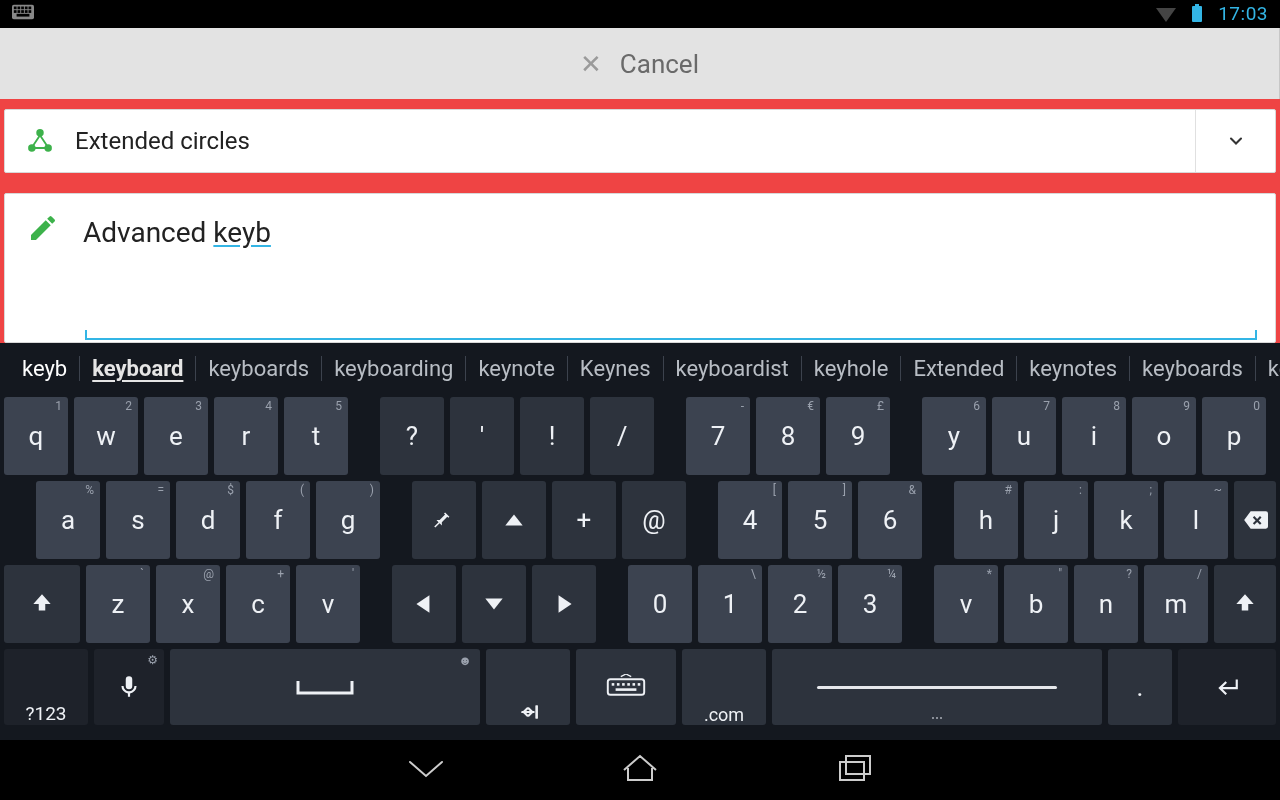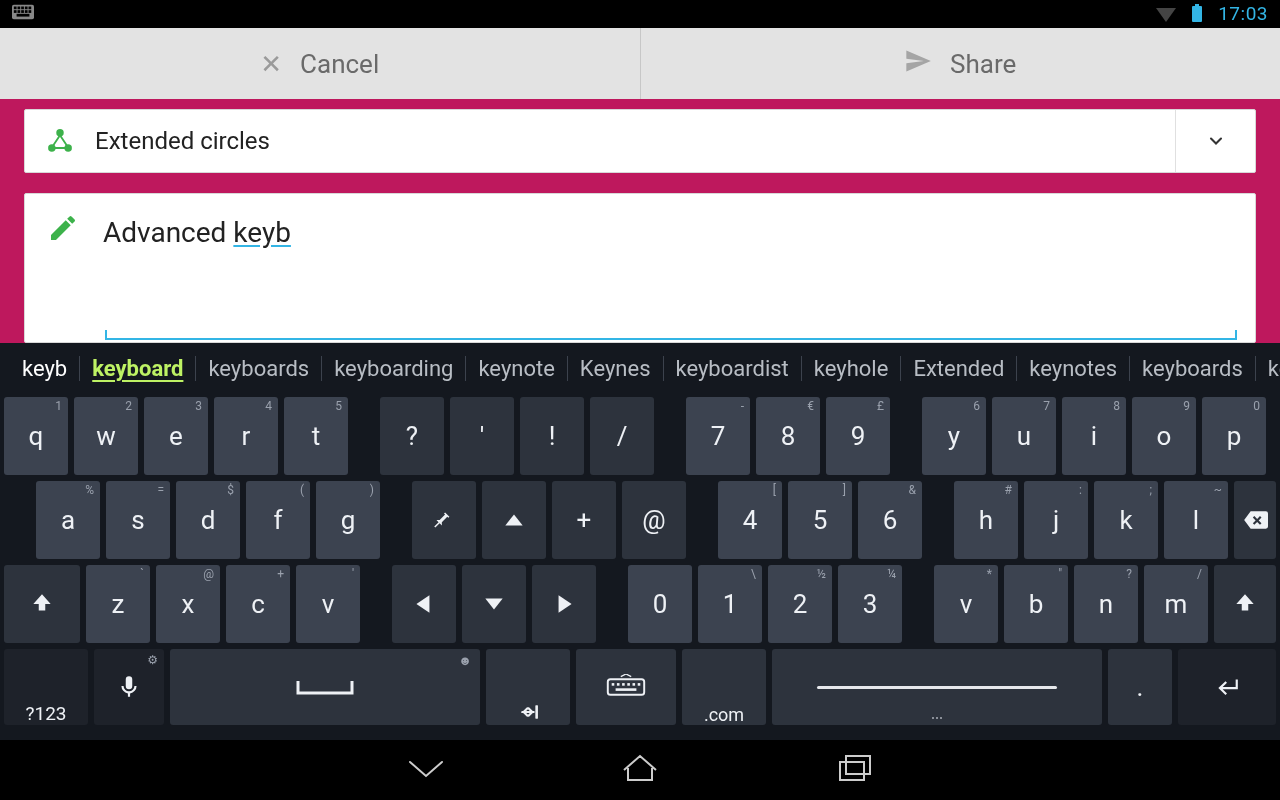--- a/index.html
+++ b/index.html
@@ -18,42 +18,42 @@
 
   
   .action-bar { height: 72px; background: #e3e3e3; display: flex; }
   .action-half { flex: 1; display: flex; align-items: center; justify-content: center; gap: 18px; color: #6a6a6a; font-size: 26px; cursor: pointer; }
   .action-half:first-child { border-right: 1px solid #c7c7c7; }
 
   .x-icon { font-size: 26px; color: #9a9a9a; }
   .send-icon svg { width: 28px; height: 28px; }
 
   
-  .content { flex: 1; background: #be185d; padding: 10px 24px 0; display: flex; flex-direction: column; gap: 20px; }
+  .content { flex: 1; background: #ef4444; padding: 10px 4px 0; display: flex; flex-direction: column; gap: 20px; }
   .card { background: #fff; border: 1px solid #d8d8d8; border-radius: 2px; }
 
   .audience-row { display: flex; align-items: center; height: 64px; }
   .aud-icon { width: 70px; display: flex; justify-content: center; }
   .aud-label { flex: 1; font-size: 24px; color: #222; }
   .aud-chevron { width: 80px; height: 100%; border-left: 1px solid #e0e0e0; display: flex; align-items: center; justify-content: center; font-size: 20px; color: #444; }
 
   .compose-card { height: 150px; position: relative; padding: 18px 22px 4px; }
   .compose-inner { display: flex; gap: 24px; align-items: flex-start; height: 100%; }
   .pencil-icon svg { width: 32px; height: 32px; }
   .compose-text { font-size: 28px; color: #222; padding-top: 4px; }
   .compose-text .typing { text-decoration: underline; text-decoration-color: #33b5e5; text-underline-offset: 3px; }
   .compose-underline { position: absolute; left: 80px; right: 18px; bottom: 2px; height: 10px; border: 2px solid #33b5e5; border-top: none; }
 
   
   .keyboard { background: #14181f; height: 400px; width: 100%; display: flex; flex-direction: column; }
 
   .suggestion-bar { height: 50px; display: flex; align-items: center; padding: 0 10px; overflow: hidden; white-space: nowrap; }
   .sugg { color: #b8bdc4; font-size: 22px; padding: 0 12px; cursor: pointer; }
   .sugg + .sugg { border-left: 1px solid #3c424d; }
-  .sugg.best { color: #bef264; font-weight: bold; text-decoration: underline; text-underline-offset: 4px; }
+  .sugg.best { color: #e5e5e5; font-weight: bold; text-decoration: underline; text-underline-offset: 4px; }
   .sugg.first { color: #fff; }
 
   .key-rows { flex: 1; display: flex; flex-direction: column; gap: 6px; padding: 4px 4px 6px; }
   .krow { display: flex; gap: 6px; height: 78px; }
   .krow.last { height: 76px; }
 
   .key { background: #3c4350; border-radius: 3px; display: flex; align-items: center; justify-content: center; color: #eef1f5; font-size: 26px; position: relative; cursor: pointer; user-select: none; }
   .key .sup { position: absolute; top: 2px; right: 6px; font-size: 12px; color: #9aa1ad; }
   .key.dark { background: #2d333d; }
   .key.vdark { background: #1e222a; }
@@ -102,28 +102,20 @@
     <span class="battery"></span>
     <span class="clock">17:03</span>
   </div>
 </div>
 
 <div class="action-bar">
   <div class="action-half">
     <span class="x-icon">✕</span>
     <span>Cancel</span>
   </div>
-  <div class="action-half">
-    <span class="send-icon">
-      <svg viewBox="0 0 24 24">
-          <path d="M2 21l21-9L2 3v7l15 2-15 2v7z" fill="#a5a5a5"></path>
-        </svg>
-    </span>
-    <span>Share</span>
-  </div>
 </div>
 
 <div class="content">
   <div class="card audience-row">
     <div class="aud-icon">
       <svg width="28" height="28" viewBox="0 0 24 24">
           <circle cx="12" cy="5" r="3.2" fill="#3db24b"></circle>
           <circle cx="5" cy="18" r="3.2" fill="#3db24b"></circle>
           <circle cx="19" cy="18" r="3.2" fill="#3db24b"></circle>
           <path d="M12 7 L6 16 M12 7 L18 16 M7 18 L17 18" stroke="#3db24b" stroke-width="1.6"></path>

